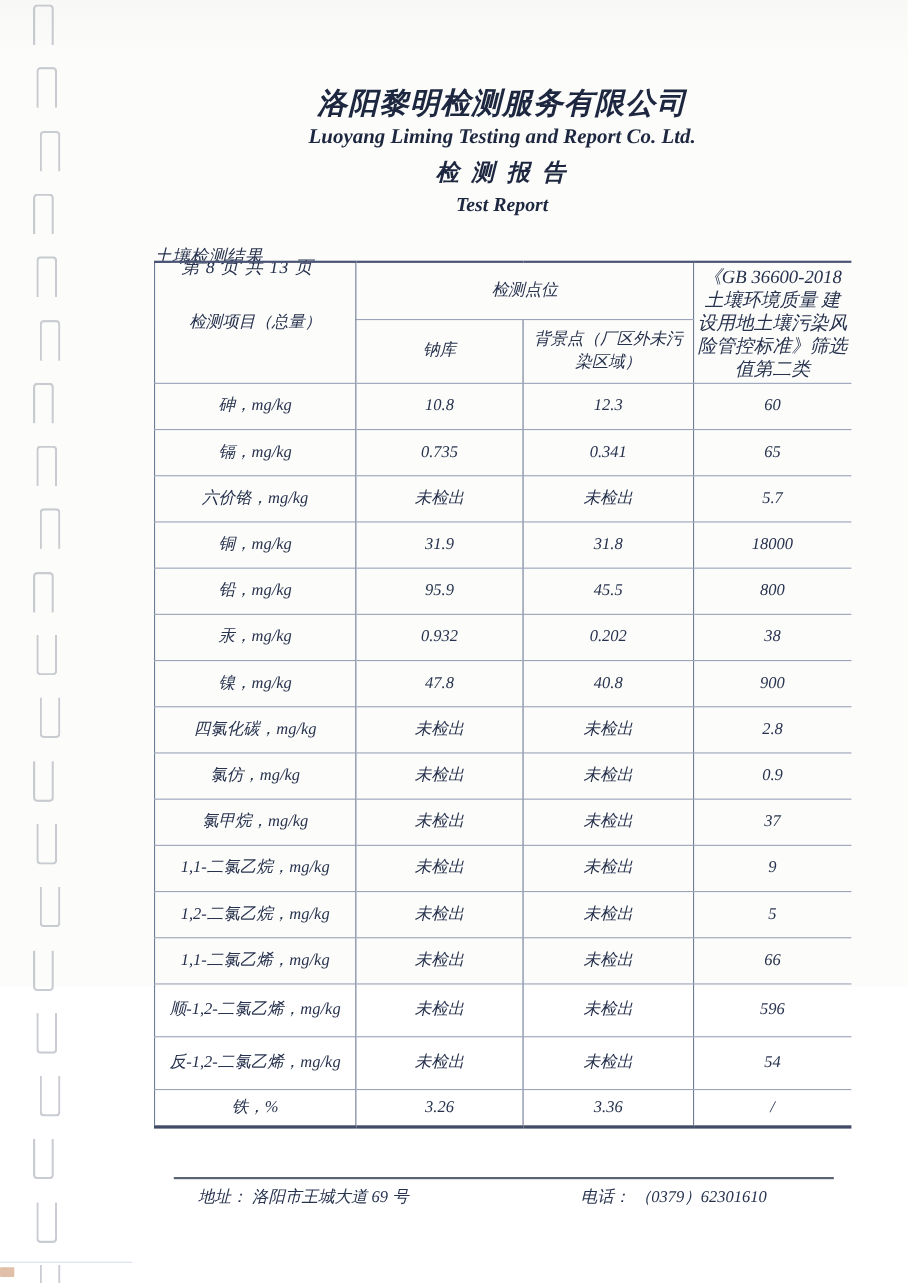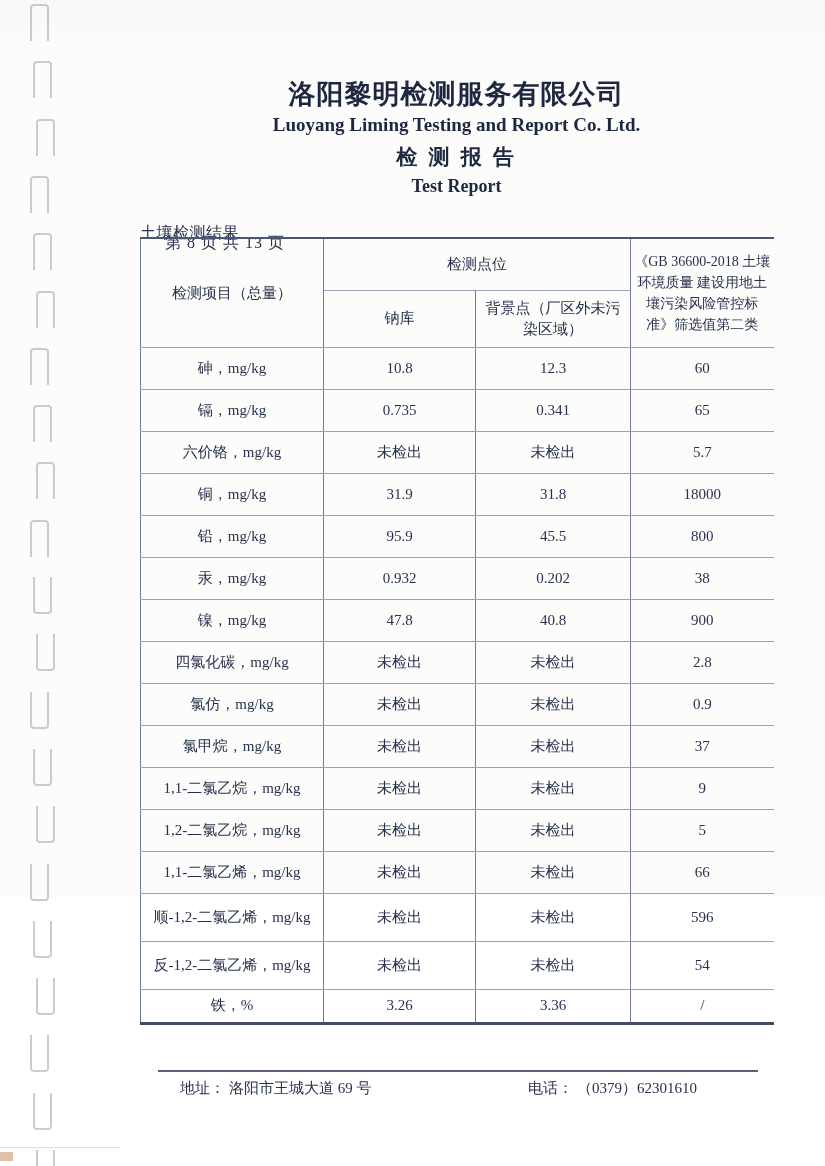--- a/index.html
+++ b/index.html
@@ -15,20 +15,21 @@
   body{
     font-family:"Liberation Serif","DejaVu Serif",serif;
     background:#ffffff;
   }
   .page{
     position:absolute;inset:0;width:825px;height:897px;
     background:
       linear-gradient(180deg, rgba(240,240,238,.35) 0%, rgba(255,255,255,0) 6%),
       var(--page-bg);
     color:var(--ink);
+    font-style:italic;
   }
   
   .binding{position:absolute;left:0;top:0;width:70px;height:1166px;}
   .mark{position:absolute;width:19px;height:37px;border:2px solid rgba(148,153,166,.5);}
   .mark.open-bottom{border-bottom:none;border-radius:4px 4px 0 0;}
   .mark.open-top{border-top:none;border-radius:0 0 4px 4px;}
   .artifact{position:absolute;left:0;top:1152px;width:13px;height:9px;background:rgba(199,141,96,.55);border-radius:1px;}
   .scanline{position:absolute;left:0;top:1147px;width:120px;height:1px;background:rgba(160,175,205,.4);}
 
   .content{position:absolute;left:140px;top:0;width:633px;}
@@ -75,21 +76,21 @@
   }
   .results td.no-r{border-right:none;}
   .results thead tr.h1 td{border-top:2px solid var(--line-dark);margin-top:16px;}
   .results tbody tr:last-child td{border-bottom:3px solid #414b66;}
   .results tr.h1{height:52px;}
   .results tr.h2{height:57px;}
   .results tbody tr{height:42px;margin-top:36px;}
   .results tbody tr:nth-child(14),
   .results tbody tr:nth-child(15){height:48px;}
   .results tbody tr:nth-child(16){height:34px;}
-  .results td.std{font-size:14px;line-height:21px;padding:2px 3px;}
+  .results td.std{font-size:17px;line-height:21px;padding:2px 3px;}
 
   .footer-line{
     position:absolute;left:18px;top:1070px;width:600px;height:2px;
     background:#5a6276;
   }
   .footer{
     position:absolute;left:0;top:1079px;width:633px;font-size:15px;
   }
   .footer .addr{position:absolute;left:40px;top:0;white-space:nowrap;}
   .footer .phone{position:absolute;left:388px;top:0;white-space:nowrap;}

